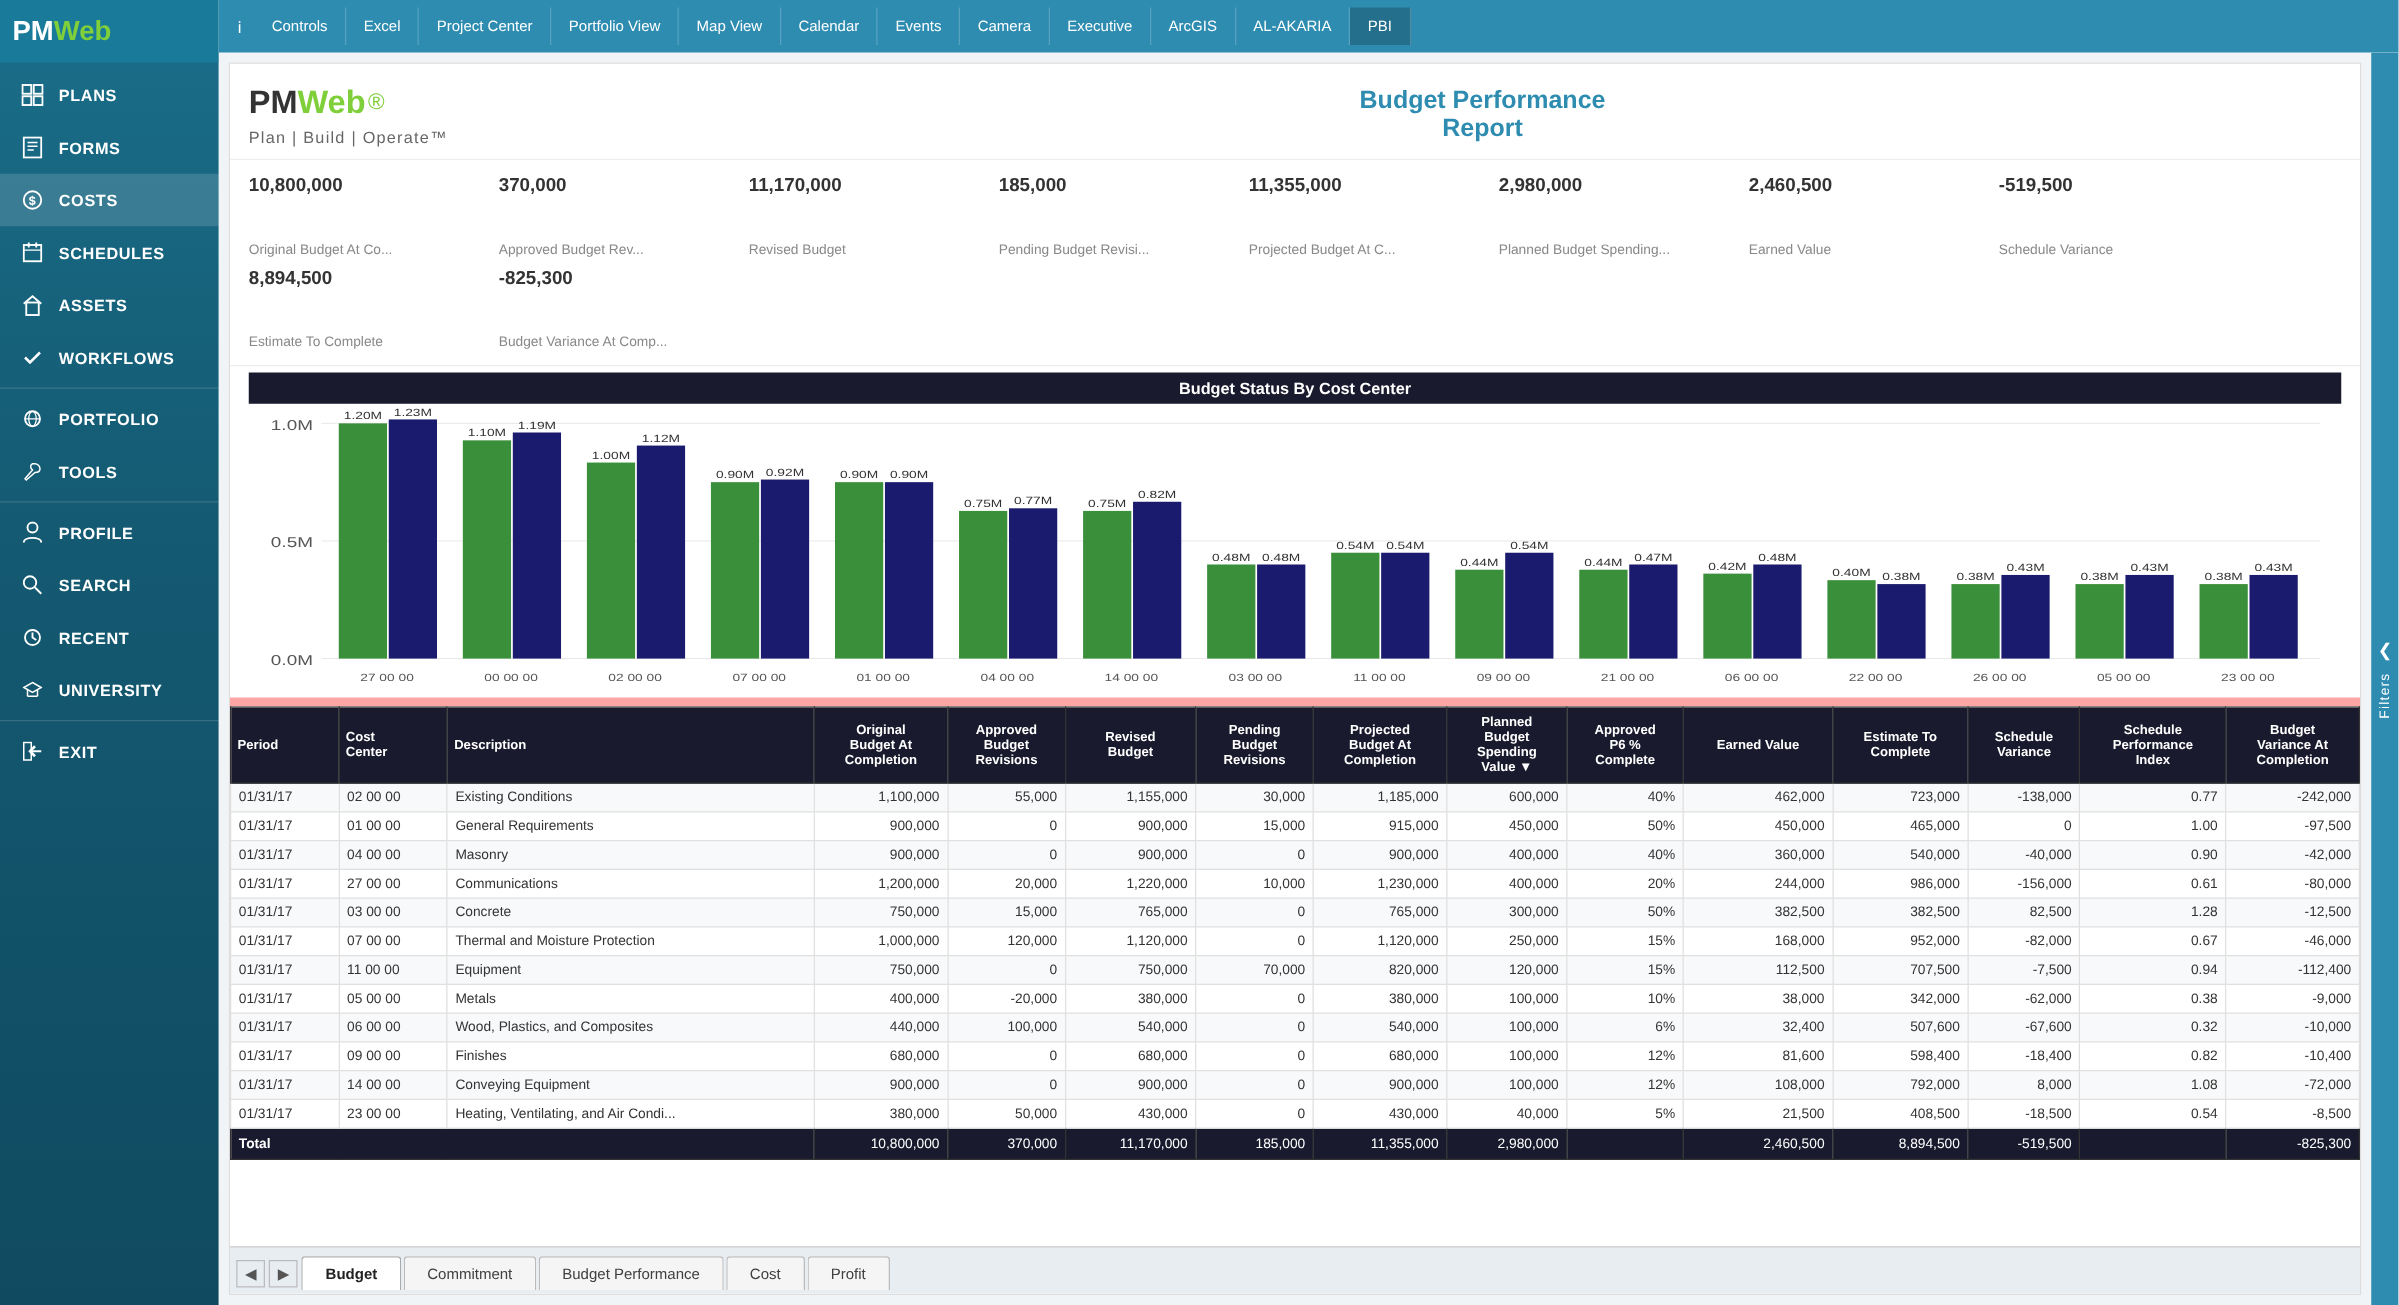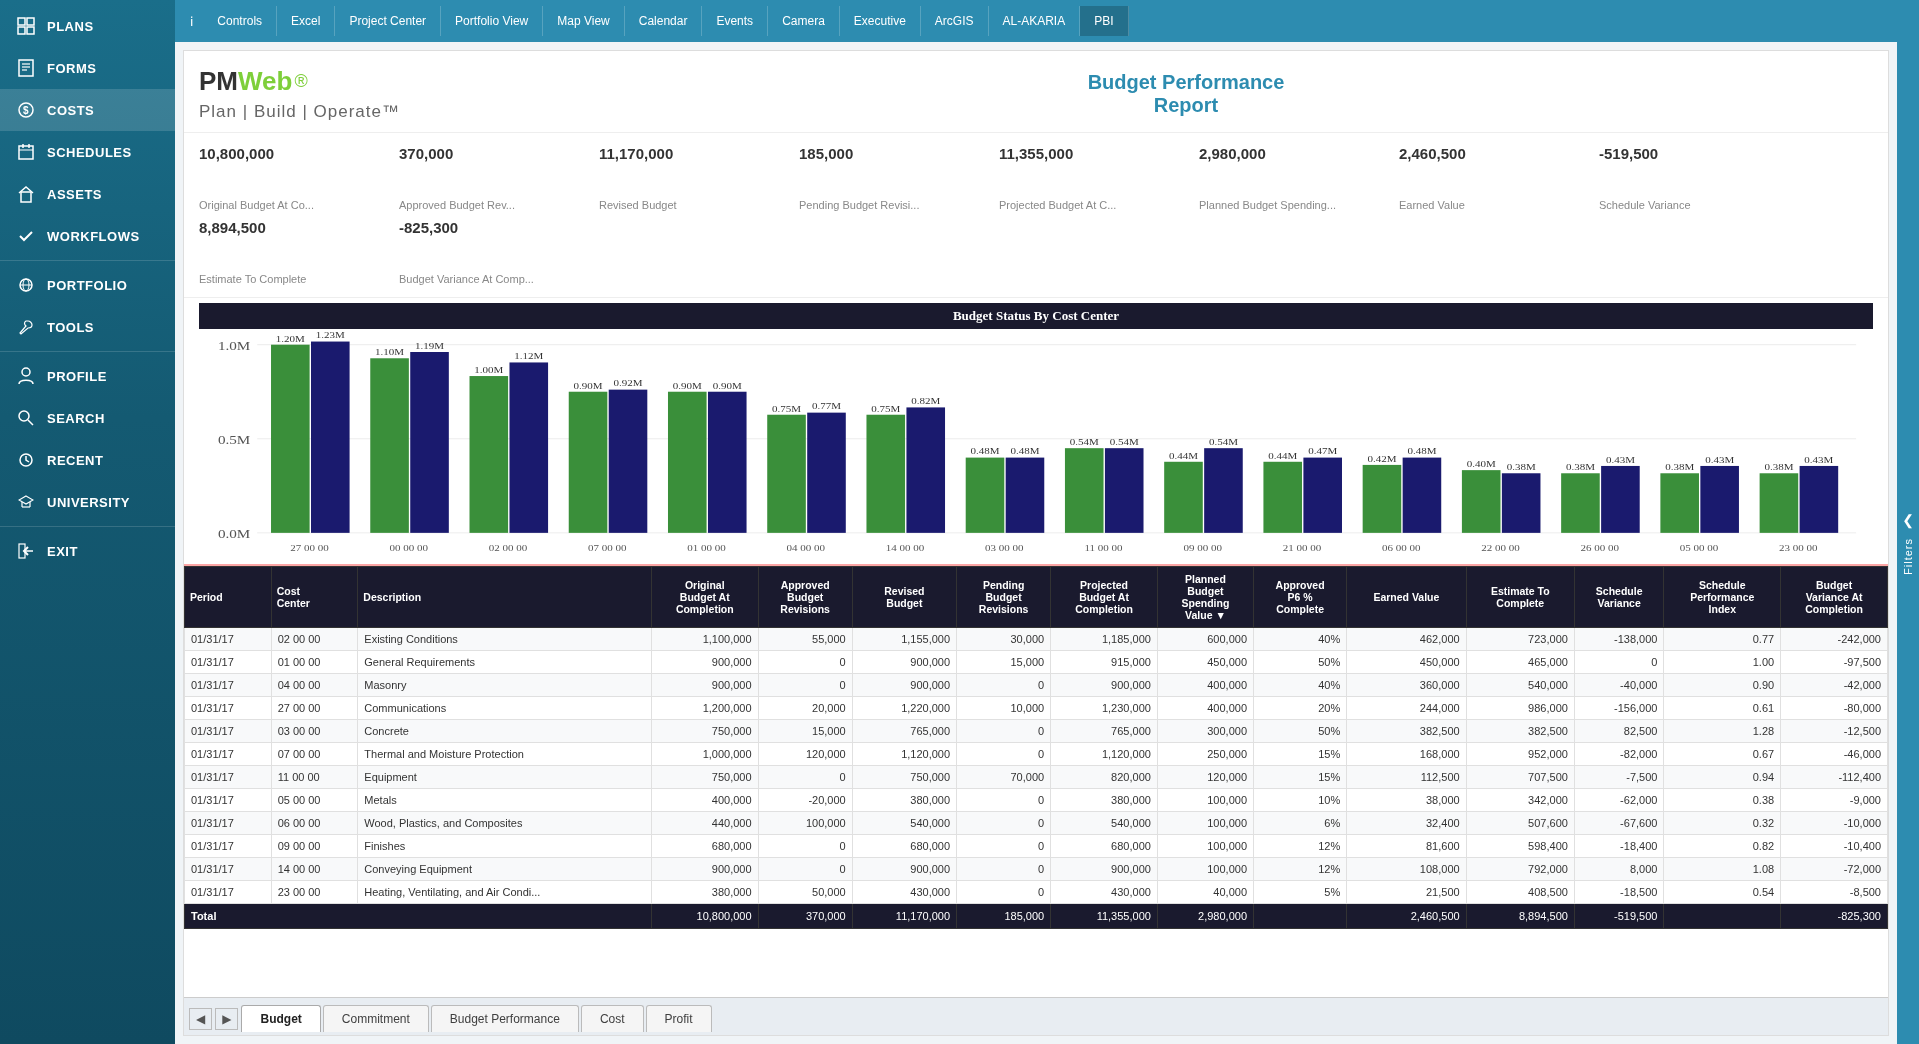--- a/index.html
+++ b/index.html
@@ -110,21 +110,21 @@
     .report-logo-section {
       width: 300px;
       flex-shrink: 0;
     }
     .report-logo-img {
       display: flex;
       align-items: center;
       margin-bottom: 5px;
     }
     .pm-tagline {
-      font-size: 17px;
+      font-size: 13px;
       color: #666;
       letter-spacing: 1px;
     }
 
     .report-title-section {
       flex: 1;
       display: flex;
       flex-direction: column;
       align-items: center;
       justify-content: center;
@@ -154,22 +154,21 @@
     }
     .stat-label {
       font-size: 11px;
       color: #888;
       margin-top: 37px;
     }
 
     
     .chart-section {
       padding: 5px 15px;
-      border-bottom: 2px solid #fca5a5;
-      font-family: Liberation Serif, serif;
+      border-bottom: 7px solid #fca5a5;
     }
     .chart-header {
       background: #1a1a2e;
       color: white;
       text-align: center;
       font-size: 13px;
       padding: 5px;
       font-weight: 600;
     }
     .chart-legend {
@@ -308,20 +307,25 @@
     .chevron-left {
       color: white;
       font-size: 14px;
       margin-bottom: 10px;
     }
   </style>
 </head>
 <body>
 
 <div class="sidebar">
+  <div class="sidebar-logo">
+    <div class="sidebar-logo-text">
+      PM<span>Web</span>
+    </div>
+  </div>
   <div class="sidebar-nav">
     <div class="sidebar-item">
       <div class="sidebar-icon">
         <svg width="18" height="18" viewBox="0 0 18 18" fill="none">
             <rect x="1" y="1" width="7" height="7" stroke="white" stroke-width="1.5" fill="none"></rect>
             <rect x="10" y="1" width="7" height="7" stroke="white" stroke-width="1.5" fill="none"></rect>
             <rect x="1" y="10" width="7" height="7" stroke="white" stroke-width="1.5" fill="none"></rect>
             <rect x="10" y="10" width="7" height="7" stroke="white" stroke-width="1.5" fill="none"></rect>
           </svg>
       </div>

